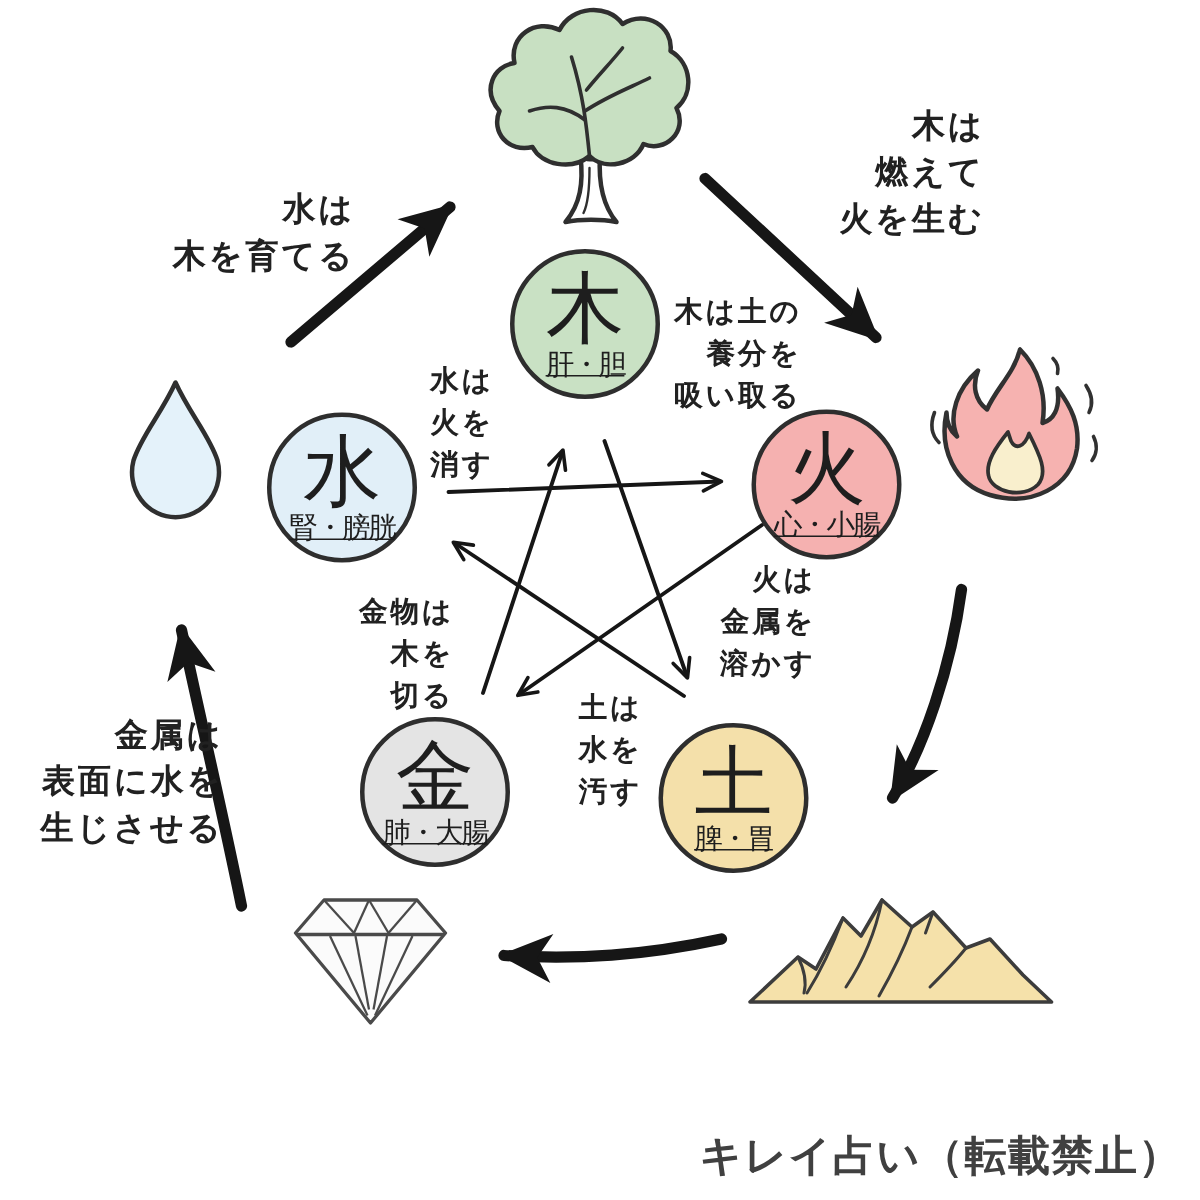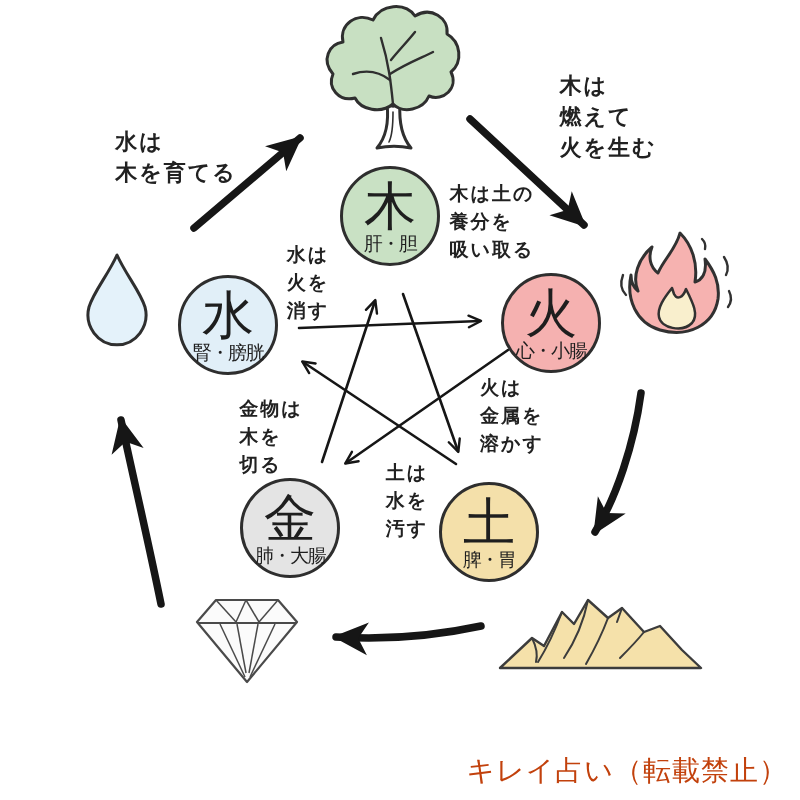--- a/index.html
+++ b/index.html
@@ -10,50 +10,50 @@
   }
   svg.layer { position:absolute; left:0; top:0; width:800px; height:800px; }
 
   .el {
     position:absolute; width:100px; height:100px; box-sizing:border-box;
     border:3px solid #2e2e2e; border-radius:50%;
     display:flex; flex-direction:column; align-items:center; justify-content:center;
     padding-top:2px;
   }
   .el .kanji  { font-size:52px; line-height:1.02; font-weight:500; }
-  .el .organs { font-size:19px; line-height:1.1; font-weight:500; letter-spacing:-1.5px; white-space:nowrap; margin-top:1px; }
+  .el .organs { font-size:19px; line-height:1.1; font-weight:500; letter-spacing:-1.5px; white-space:nowrap; margin-top:1px;text-decoration:underline; }
 
   .el-wood  { left:340px; top:166px; background:#c9e1c4; }
   .el-fire  { left:501px; top:273px; background:#f5b1b0; }
   .el-water { left:178px; top:275px; background:#e1eff8; }
   .el-metal { left:240px; top:478px; background:#e4e4e4; }
   .el-earth { left:439px; top:482px; background:#f4e0aa; }
 
   .label {
     position:absolute; transform:translate(-50%,-50%);
-    text-align:left; white-space:pre-line; font-weight:600; color:#212121;
+    text-align:right; white-space:pre-line; font-weight:600; color:#212121;font-family:Liberation Mono, monospace;
   }
   .label.outer { font-size:22px; line-height:1.42; letter-spacing:2px; }
   .label.inner { font-size:19px; line-height:1.48; letter-spacing:2px; }
 
   .lab-water-wood  { left:176px; top:157px; }
   .lab-wood-fire   { left:608px; top:117px; }
   .lab-fire-earth  { left:712px; top:487px; }
   .lab-earth-metal { left:431px; top:702px; }
   .lab-metal-water { left:88px;  top:523px; }
 
   .lab-water-fire  { left:308px; top:283px; }
-  .lab-wood-earth  { left:492px; top:222px; }
+  .lab-wood-earth  { left:492px; top:237px; }
   .lab-fire-metal  { left:512px; top:416px; }
   .lab-metal-wood  { left:271px; top:437px; }
   .lab-earth-water { left:407px; top:501px; }
 
   .footer {
     position:absolute; right:12px; top:752px;
-    font-size:28px; font-weight:400; letter-spacing:1px; color:#c2410c;
+    font-size:28px; font-weight:700; letter-spacing:1px; color:#404040;
   }
 </style>
 </head>
 <body>
 
 <div class="canvas">
 
   <svg class="layer" viewBox="0 0 800 800">
     <defs>
       <marker id="mThick" viewBox="0 0 10 10" refX="8.6" refY="5" markerWidth="5.2" markerHeight="5.2" orient="auto">
@@ -154,20 +154,23 @@
   <div class="el el-earth">
     <div class="kanji">土</div>
     <div class="organs">脾・胃</div>
   </div>
 
   <div class="label outer lab-water-wood">水は
 木を育てる</div>
   <div class="label outer lab-wood-fire">木は
 燃えて
 火を生む</div>
+  <div class="label outer lab-metal-water">金属は
+表面に水を
+生じさせる</div>
 
   <div class="label inner lab-water-fire">水は
 火を
 消す</div>
   <div class="label inner lab-wood-earth">木は土の
 養分を
 吸い取る</div>
   <div class="label inner lab-fire-metal">火は
 金属を
 溶かす</div>

